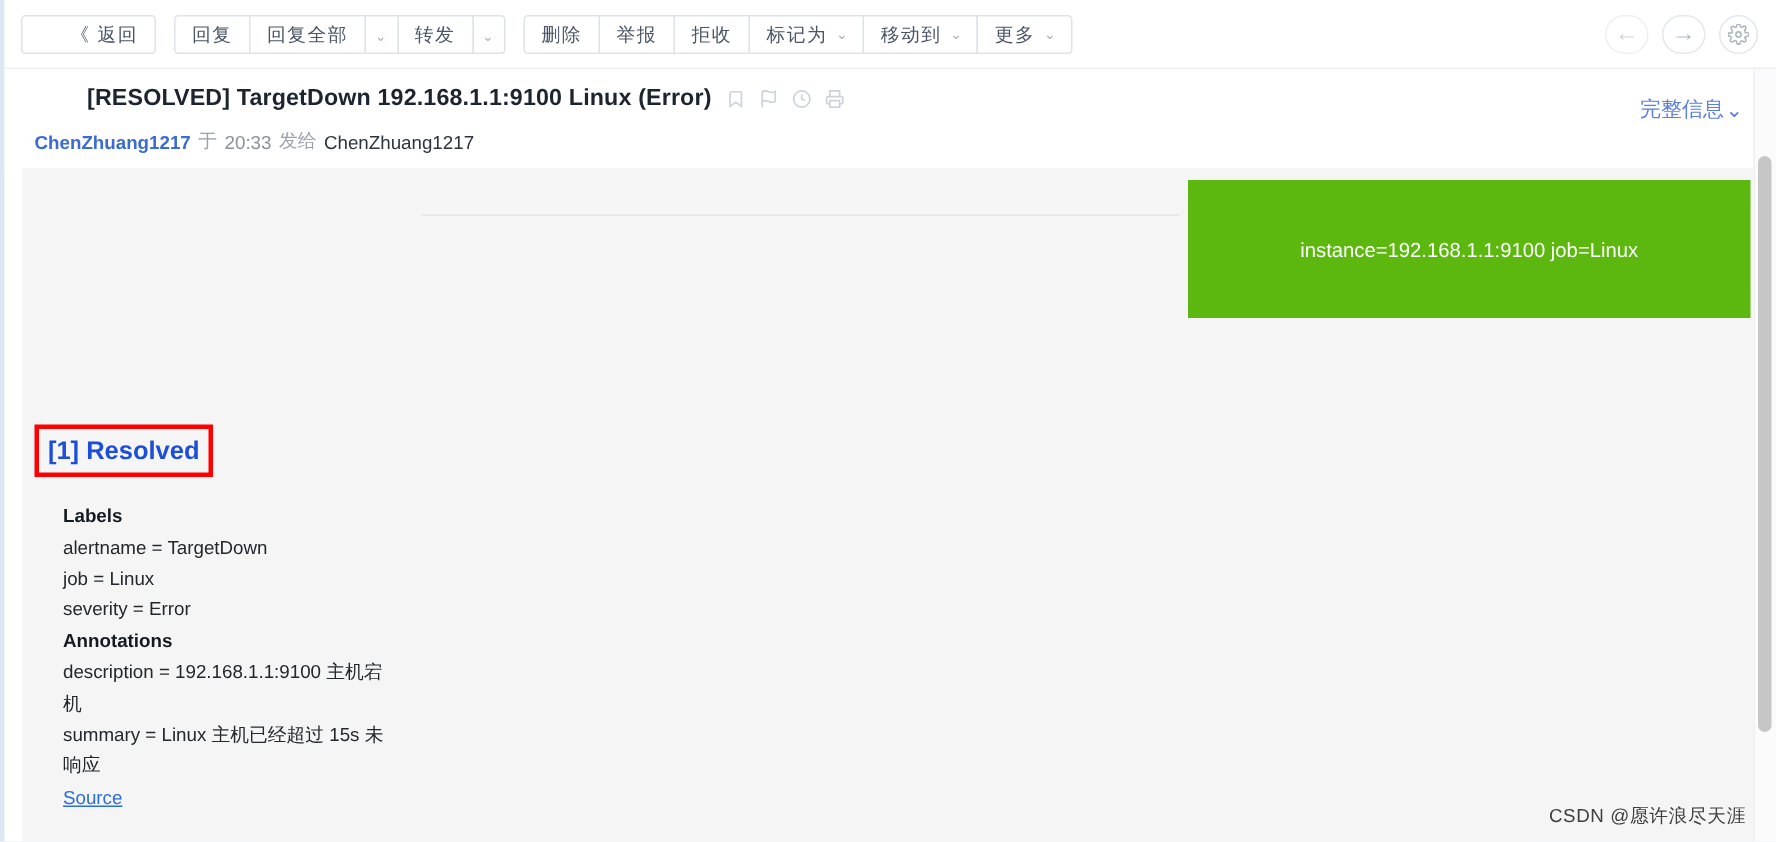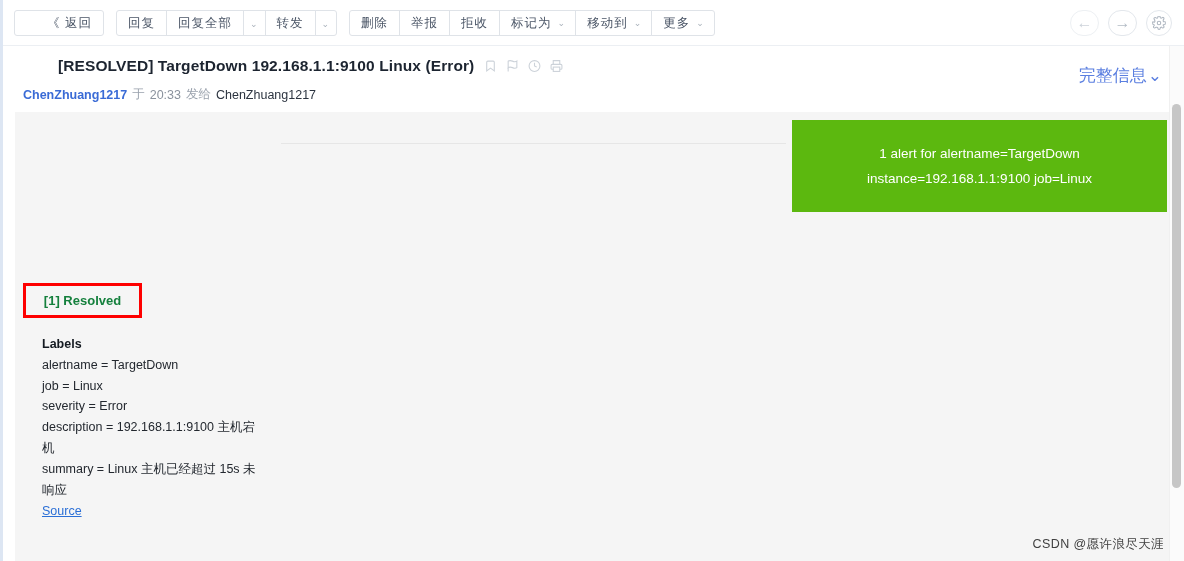--- a/index.html
+++ b/index.html
@@ -85,21 +85,21 @@
     font-size: 15.5px;
     font-weight: bold;
     color: #1c2430;
     letter-spacing: .1px;
   }
   .subject-icons { display: flex; align-items: center; gap: 9px; color: #ccd2d9; }
   .subject-icons svg { display: block; }
   .full-info {
     position: absolute;
     right: 22px; top: 18px;
-    font-size: 17px;
+    font-size: 14px;
     color: #5b7fe0;
     cursor: pointer;
     display: flex; align-items: center; gap: 1px;
   }
   .sender-line {
     margin-top: 11px;
     font-size: 12.5px;
     color: #6c7583;
     display: flex; align-items: center; gap: 5px;
     padding-bottom: 13px;
@@ -149,23 +149,23 @@
   }
   .resolved-box {
     position: absolute;
     left: 8px; top: 171px;
     width: 119px; height: 35px;
     border: 3px solid #fe0000;
     background: #f5f5f5;
     display: flex; align-items: center; justify-content: center;
   }
   .resolved-text {
-    font-size: 13px;
+    font-size: 17px;
     font-weight: bold;
-    color: #15803d;
+    color: #1d4ed8;
   }
 
   .details {
     position: absolute;
     left: 27px; top: 222px;
     width: 220px;
     font-size: 12.5px;
     color: #23282f;
     line-height: 20.8px;
   }
@@ -300,34 +300,34 @@
       <span class="sender-sep">发给</span>
       <span class="sender-to">ChenZhuang1217</span>
     </div>
   </div>
 
   <div class="body-wrap">
 
     <div class="hr-line" style="left:266px; top:31px;"></div>
 
     <div class="alert-banner">
-      <div>1 alert for alertname=TargetDown</div>
       <div>instance=192.168.1.1:9100 job=Linux</div>
     </div>
 
 
     <div class="resolved-box">
       <span class="resolved-text">[1] Resolved</span>
     </div>
 
     <div class="details">
       <div class="det-head">Labels</div>
       <div class="det-row">alertname = TargetDown</div>
       <div class="det-row">job = Linux</div>
       <div class="det-row">severity = Error</div>
+      <div class="det-head">Annotations</div>
       <div class="det-row">description = 192.168.1.1:9100 主机宕机</div>
       <div class="det-row">summary = Linux 主机已经超过 15s 未响应</div>
       <a class="src-link">Source</a>
     </div>
 
     <div class="watermark">CSDN @愿许浪尽天涯</div>
   </div>
 
   <div class="scrollbar-track">
     <div class="scrollbar-thumb"></div>

